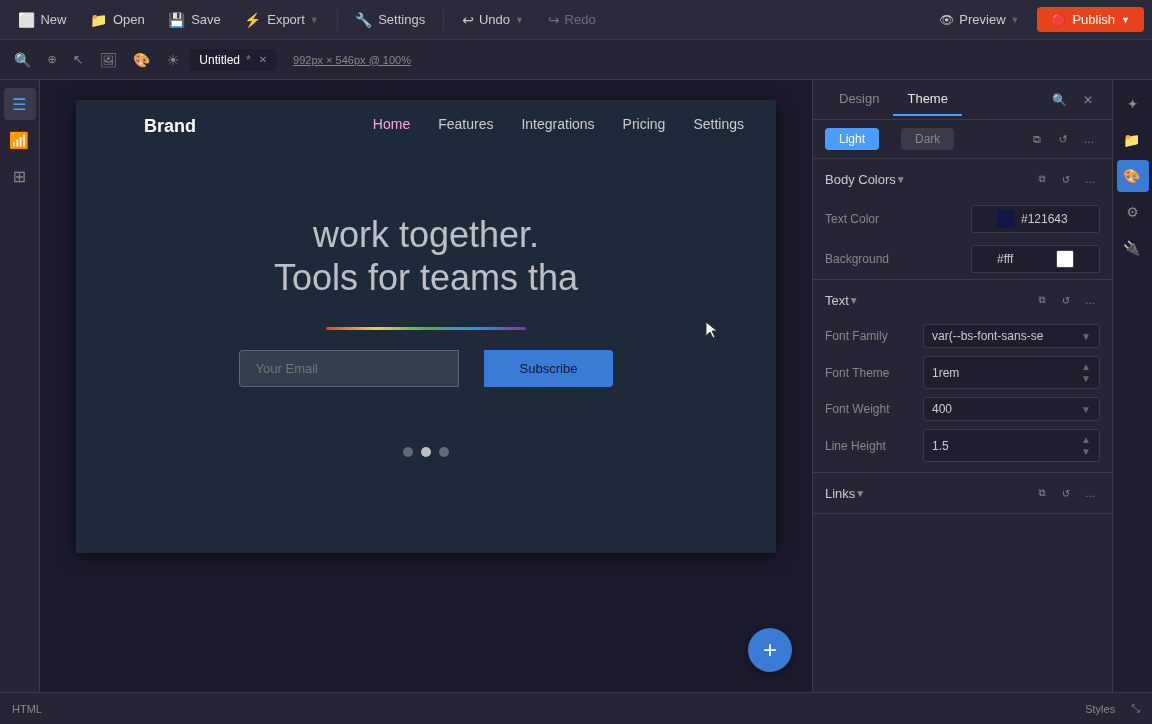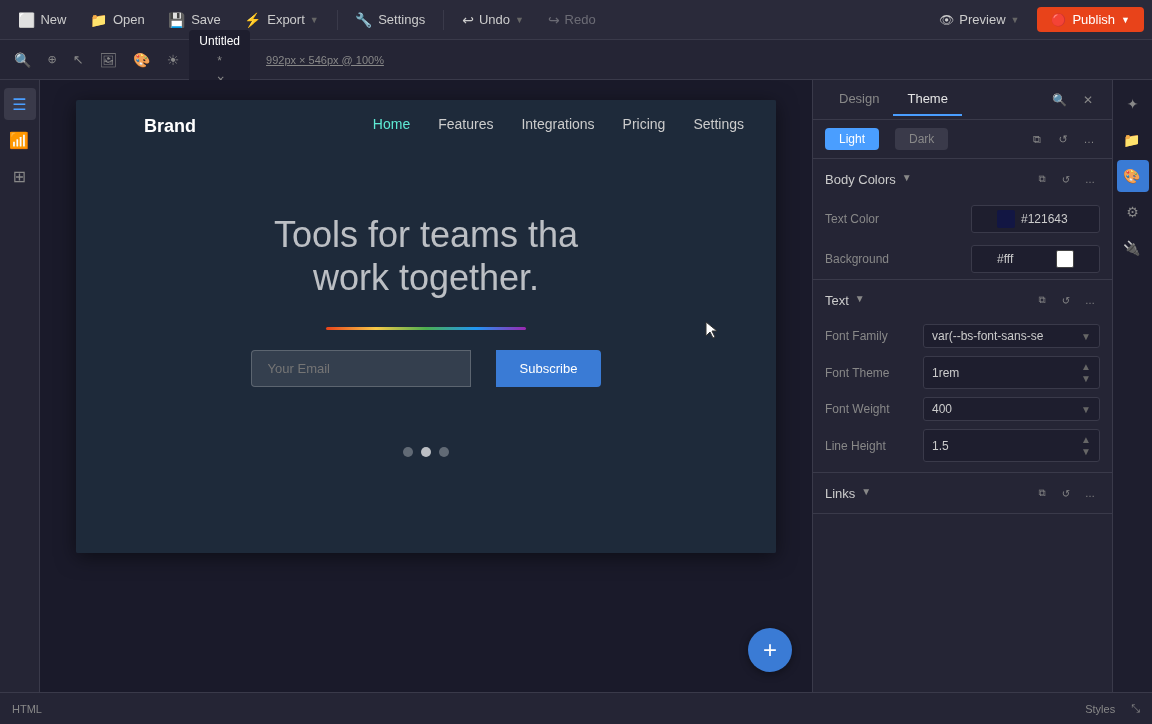--- a/index.html
+++ b/index.html
@@ -28,21 +28,21 @@
 
     
     .secondbar {
       display: flex; align-items: center; height: 40px;
       background: #252535; border-bottom: 1px solid #3a3a4a;
       padding: 0 8px; gap: 4px;
     }
     .tab {
       display: flex; align-items: center; gap: 6px;
       padding: 4px 10px; border-radius: 4px;
-      font-size: 12px; color: #aaa; cursor: pointer; flex-direction: column;
+      font-size: 12px; color: #aaa; cursor: pointer;
     }
     .tab.active { background: #1e1e2e; color: #fff; }
     .tab-close { font-size: 10px; color: #888; margin-left: 2px; }
     .zoom-info { font-size: 11px; color: #888; margin-left: 12px; cursor: pointer; text-decoration: underline; }
     .canvas-controls { display: flex; align-items: center; gap: 4px; }
     .canvas-btn { background: none; border: none; color: #888; cursor: pointer; font-size: 14px; padding: 4px 6px; border-radius: 3px; }
 
     
     .main-layout {
       display: flex; height: calc(724px - 80px - 32px);
@@ -74,21 +74,21 @@
     }
 
     
     .site-nav {
       background: #1e2a3a; padding: 16px 32px;
       display: flex; gap: 8px; margin-left: 36px;
     }
     .site-brand { color: #fff; font-size: 18px; font-weight: 600; margin-right: auto; }
     .site-nav-links { display: flex; gap: 28px; }
     .site-nav-link { color: #ccc; font-size: 14px; cursor: pointer; }
-    .site-nav-link.active { color: #5eead4; font-weight: 500; }
+    .site-nav-link.active { color: #f9a8d4; font-weight: 500; }
 
     .site-hero {
       background: #1e2a3a; padding: 60px 32px 40px;
       display: flex; flex-direction: column; align-items: center;
       text-align: center; min-height: 400px;
     }
     .site-hero-title {
       color: rgba(255,255,255,0.7); font-size: 36px; font-weight: 300;
       line-height: 1.2; margin-bottom: 20px; max-width: 500px;
     }
@@ -102,21 +102,21 @@
     }
     .site-email-row {
       display: flex; gap: 0; margin-bottom: 40px;
     }
     .site-email-input {
       width: 220px; padding: 10px 16px; background: rgba(255,255,255,0.1);
       border: 1px solid rgba(255,255,255,0.2); border-radius: 4px 0 0 4px;
       color: #888; font-size: 13px; outline: none;
     }
     .site-subscribe-btn {
-      padding: 10px 24px; background: #3a7bd5; color: #ffffff;
+      padding: 10px 36px; background: #3a7bd5; color: #0f172a;
       border: none; border-radius: 0 4px 4px 0; cursor: pointer; font-size: 13px; margin-left: 25px;
     }
     .site-dots {
       display: flex; gap: 8px; margin-top: 20px;
     }
     .site-dot { width: 10px; height: 10px; border-radius: 50%; background: rgba(255,255,255,0.3); }
     .site-dot.active { background: rgba(255,255,255,0.7); }
 
     .fab-btn {
       position: absolute; bottom: 20px; right: 20px;
@@ -142,41 +142,41 @@
     .panel-tab.active { color: #e5e5e5; border-bottom-color: #4a9eff; }
     .panel-header-icons { display: flex; gap: 4px; }
     .panel-icon-btn {
       width: 24px; height: 24px; display: flex; align-items: center;
       justify-content: center; border-radius: 3px; cursor: pointer;
       color: #888; font-size: 12px;
     }
 
     .theme-controls {
       padding: 8px 12px; border-bottom: 1px solid #3a3a4a;
-      display: flex; align-items: center; gap: 16px;
+      display: flex; align-items: center; gap: 22px;
     }
     .theme-btn {
       padding: 4px 14px; border-radius: 4px; font-size: 12px;
       cursor: pointer; border: none;
     }
     .theme-btn.active { background: #4a9eff; color: #fff; }
     .theme-btn.inactive { background: #3a3a4a; color: #888; }
     .theme-icons { margin-left: auto; display: flex; gap: 4px; }
     .theme-icon { width: 22px; height: 22px; display: flex; align-items: center; justify-content: center; color: #888; font-size: 11px; cursor: pointer; border-radius: 3px; }
 
     .panel-section {
       border-bottom: 1px solid #3a3a4a;
     }
     .section-header {
       display: flex; align-items: center; justify-content: space-between;
       padding: 10px 12px; cursor: pointer;
     }
     .section-title {
       font-size: 13px; color: #ccc; font-weight: 500;
-      display: flex; gap: 6px;
+      display: flex; align-items: center; 
     }
     .section-chevron { color: #888; font-size: 10px; }
     .section-actions { display: flex; gap: 4px; }
     .section-act-btn { width: 20px; height: 20px; display: flex; align-items: center; justify-content: center; color: #888; font-size: 10px; cursor: pointer; border-radius: 2px; }
 
     .property-row {
       display: flex; align-items: center; padding: 6px 12px; gap: 8px;
     }
     .property-label { font-size: 12px; color: #888; width: 90px; flex-shrink: 0; }
     .property-value {
@@ -314,22 +314,22 @@
           <span class="site-nav-link active">Home</span>
           <span class="site-nav-link">Features</span>
           <span class="site-nav-link">Integrations</span>
           <span class="site-nav-link">Pricing</span>
           <span class="site-nav-link">Settings</span>
         </div>
       </div>
 
       <div class="site-hero">
         <div class="site-hero-title">
+          <div>work together.</div>
           <div>Tools for teams tha</div>
-          <div>work together.</div>
         </div>
         <div class="selection-bar"></div>
         <div class="site-email-row">
           <input class="site-email-input" type="email" placeholder="Your Email" style="">
           <button class="site-subscribe-btn">Subscribe</button>
         </div>
         <div class="site-dots">
           <div class="site-dot"></div>
           <div class="site-dot active"></div>
           <div class="site-dot"></div>

